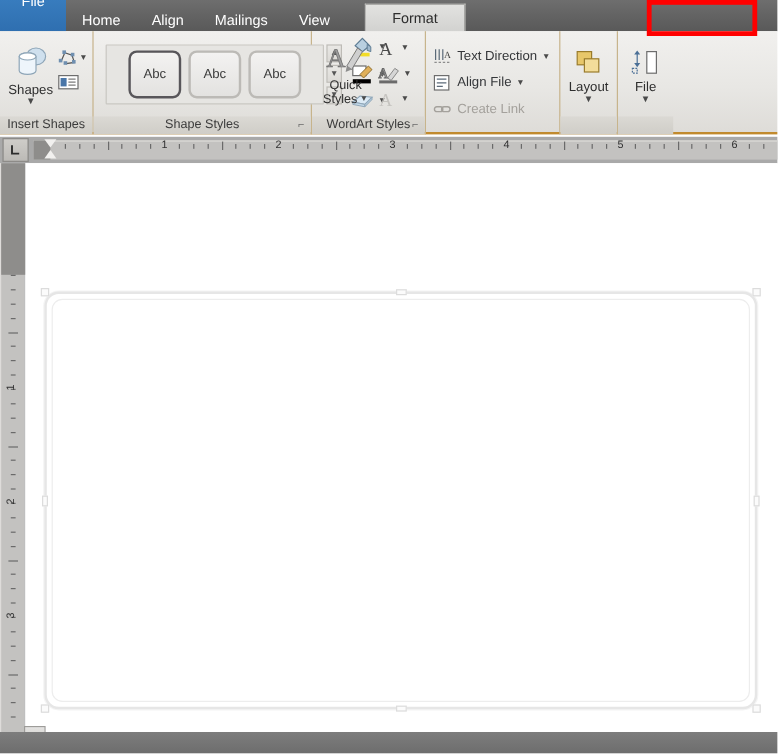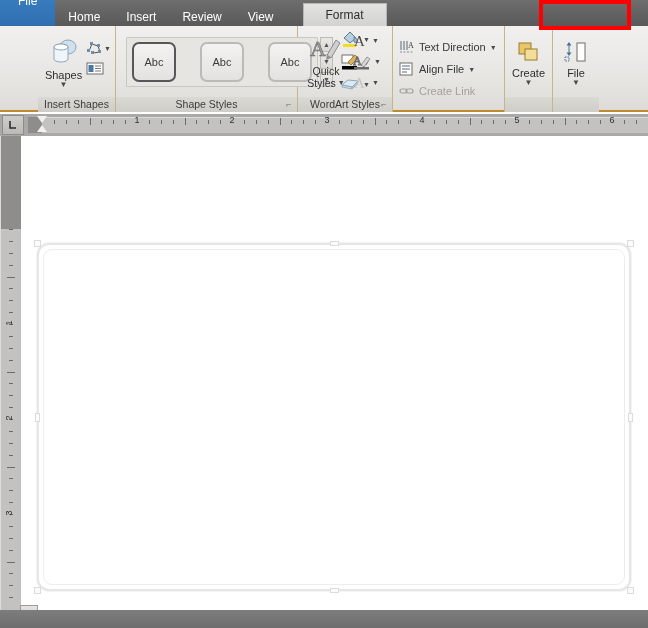--- a/index.html
+++ b/index.html
@@ -55,37 +55,37 @@
     background: linear-gradient(to bottom,#dbd9d4,#cfcdc7);
     position: relative;
   }
   .launcher {
     position: absolute; right: 3px; top: 2px;
     width: 10px; height: 11px;
     font-size: 9px; color: #6b6b6b; line-height: 10px;
   }
 
   
-  .g-insert { width: 78px; margin-left: 38px; }
+  .g-insert { width: 78px; }
   .bigbtn {
     display: flex; flex-direction: column; align-items: center;
     width: 52px; padding-top: 2px; cursor: default;
   }
   .bigbtn .lbl { font-size: 11px; color: #2e2e2e; margin-top: 1px; }
   .bigbtn .caret { font-size: 8px; color: #4a4a4a; line-height: 7px; }
   .small-icons { display: flex; flex-direction: column; gap: 5px; margin-left: 1px; padding-bottom:6px;}
   .smallbtn { display: flex; align-items: center; gap: 1px; }
   .caret-s { font-size: 7px; color: #4a4a4a; }
 
   
   .g-shapestyles { width: 182px; }
   .gallery {
-    display: flex; align-items: center; gap: 24px;
+    display: flex; align-items: center; gap: 6px;
     background: #e6e5e2; border: 1px solid #c9c7c2;
-    padding: 4px 5px; margin-left: 6px; border-radius: 1px;
+    padding: 4px 18px; margin-left: 6px; border-radius: 1px;
   }
   .thumb {
     width: 44px; height: 40px; border-radius: 7px;
     background: linear-gradient(to bottom, #f3f2f1, #e3e2e0);
     border: 2px solid #bcbab6;
     display: flex; align-items: center; justify-content: center;
     font-size: 11px; color: #3b3b3b;
   }
   .thumb.sel { border-color: #58565a; }
   .galscroll {
@@ -210,22 +210,22 @@
   }
 </style>
 </head>
 <body>
 
 <div id="app">
 
   <div class="tabbar">
     <div class="tab file"><span>File</span></div>
     <div class="tab"><span>Home</span></div>
-    <div class="tab"><span>Insert</span></div>
-    <div class="tab"><span>Review</span></div>
+    <div class="tab"><span>Align</span></div>
+    <div class="tab"><span>Mailings</span></div>
     <div class="tab"><span>View</span></div>
     <div class="tab contextual"><span>Format</span></div>
   </div>
   <div class="redbox"></div>
 
   <div class="ribbon">
     <div class="ribbon-inner">
 
       <div class="group g-insert">
         <div class="group-body">
@@ -391,21 +391,21 @@
         </div>
       </div>
 
       <div class="group g-arrange">
         <div class="group-body" style="justify-content:center;">
           <div class="bigbtn">
             <svg width="26" height="26" viewBox="0 0 26 26">
               <rect x="3" y="3" width="12" height="11" fill="#e8c76a" stroke="#9a7c2c" stroke-width="1"></rect>
               <rect x="9" y="9" width="12" height="11" fill="#f3dd9a" stroke="#9a7c2c" stroke-width="1"></rect>
             </svg>
-            <span class="lbl">Create</span>
+            <span class="lbl">Layout</span>
             <span class="caret">▼</span>
           </div>
         </div>
         <div class="group-label"></div>
       </div>
 
       <div class="group g-size" style="border-right:none;">
         <div class="group-body" style="justify-content:center;">
           <div class="bigbtn">
             <svg width="26" height="26" viewBox="0 0 26 26">

